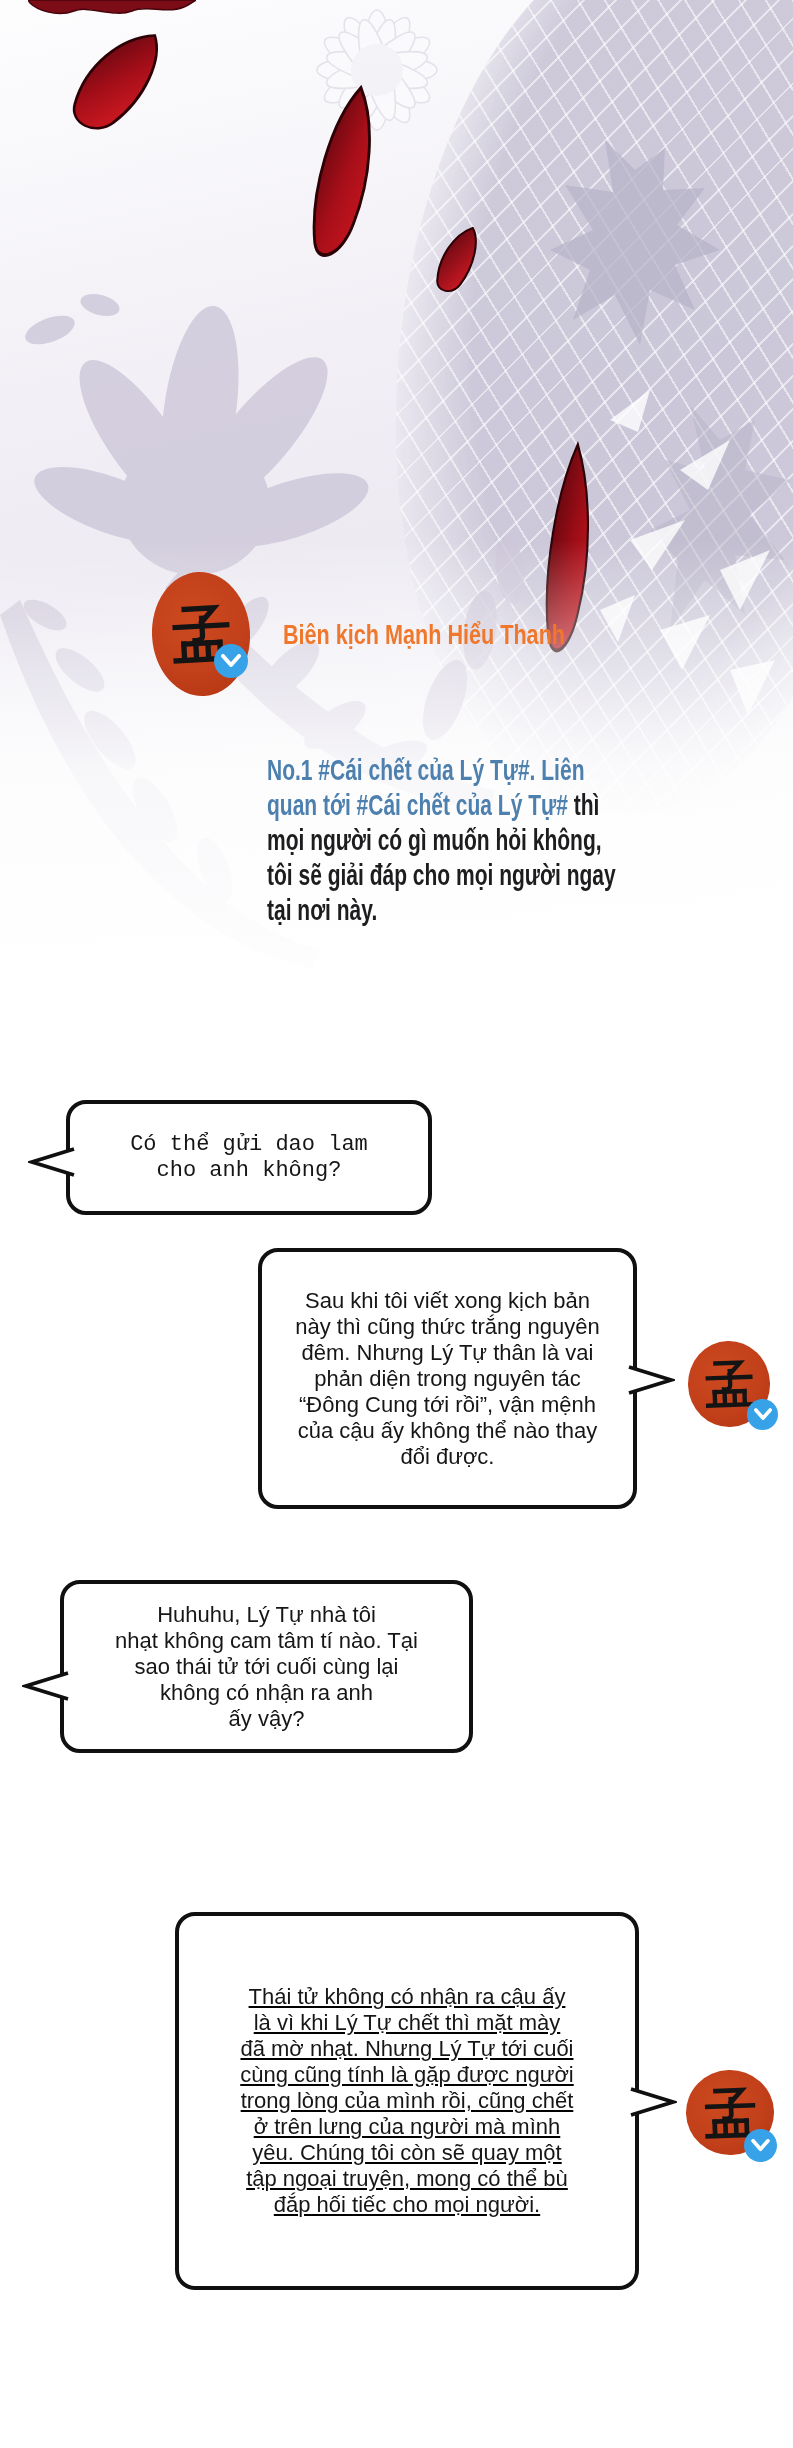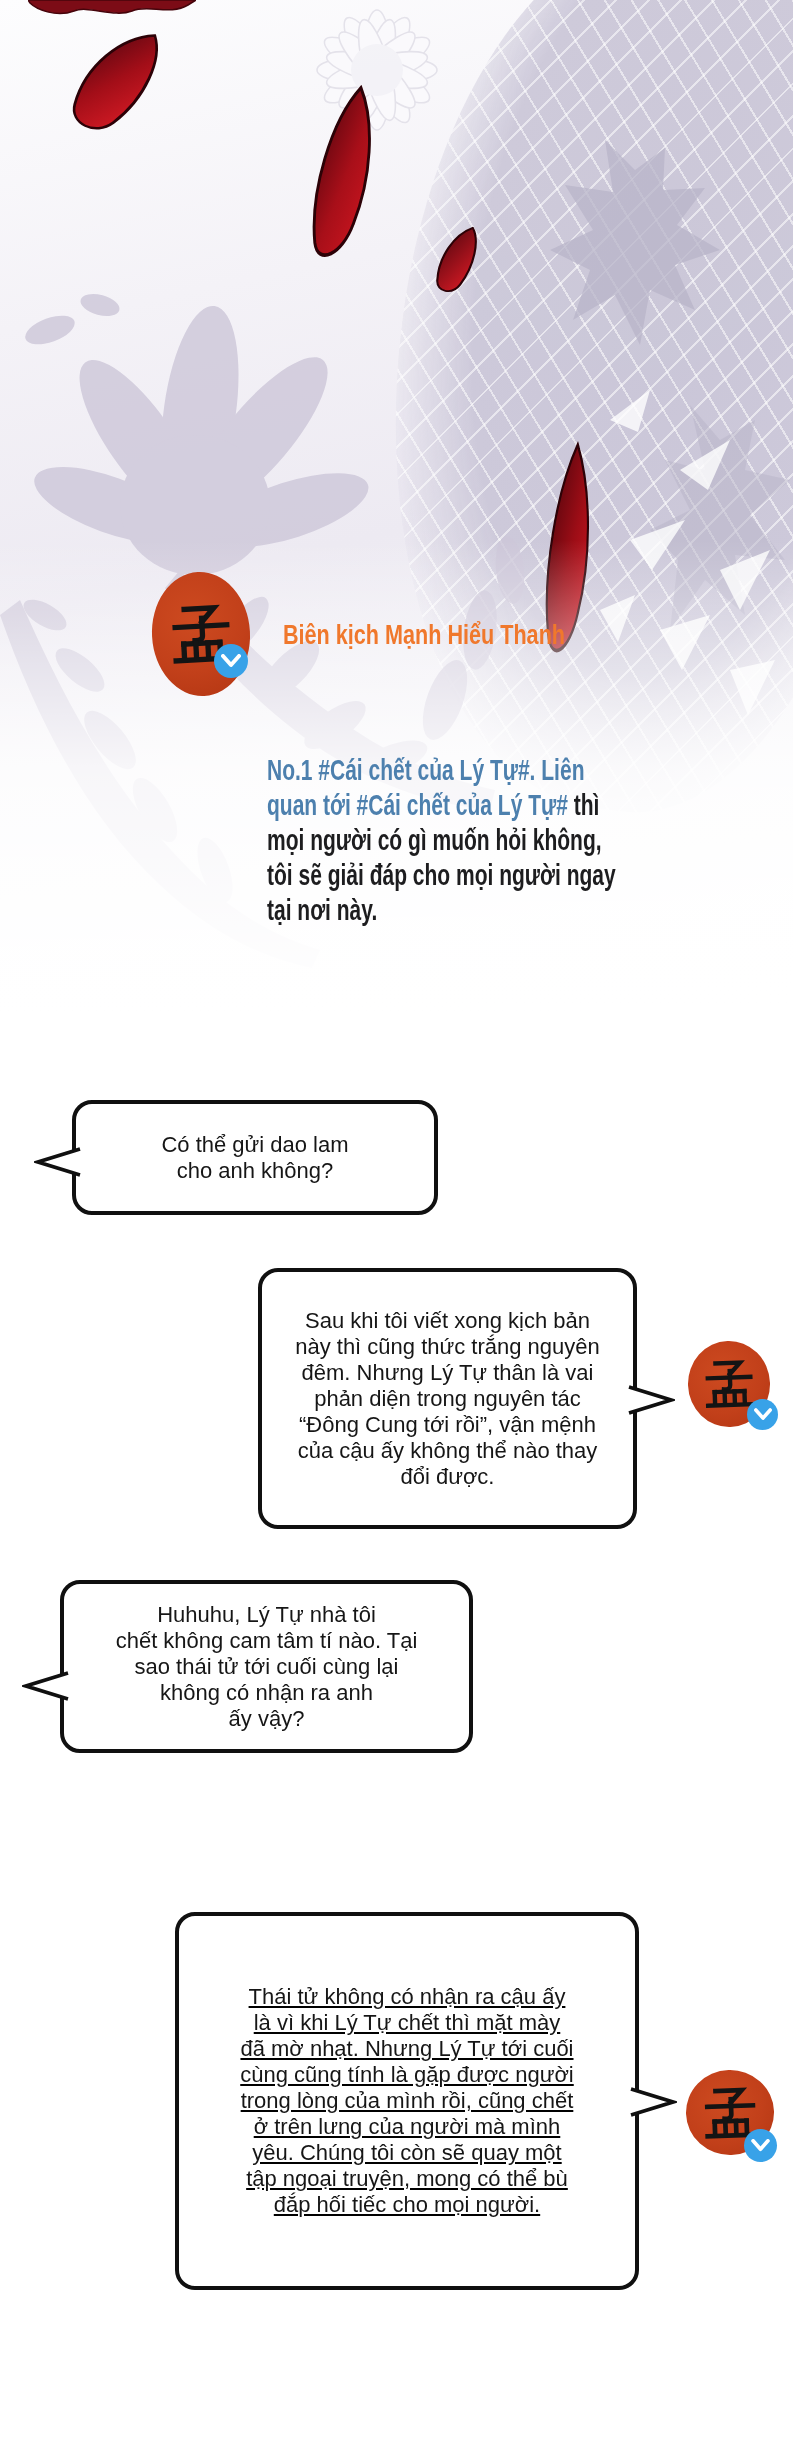--- a/index.html
+++ b/index.html
@@ -42,22 +42,22 @@
     transform:scaleX(.8);transform-origin:left top;letter-spacing:0px;}
   .post-text{position:absolute;left:267px;top:752px;width:560px;z-index:5;
     font-size:30px;font-weight:bold;line-height:35px;white-space:pre-line;
     transform:scaleX(.7);transform-origin:left top;}
   .seg-blue{color:#4d80ae;}
   .seg-black{color:#1d1d1f;}
   
   .bubble{position:absolute;background:#ffffff;border:4px solid #101010;border-radius:20px;
     box-sizing:border-box;display:flex;align-items:center;justify-content:center;z-index:4;}
   .bubble-text{font-size:22px;line-height:26px;color:#161616;text-align:center;white-space:pre-line;}
-  .b1{left:72px;top:1100px;width:366px;height:115px;}
-  .b2{left:258px;top:1248px;width:379px;height:261px;margin-top:20px;}
+  .b1{left:66px;top:1100px;width:366px;height:115px;font-family:Liberation Mono, monospace;}
+  .b2{left:258px;top:1248px;width:379px;height:261px;}
   .b3{left:60px;top:1580px;width:413px;height:173px;}
   .b4{left:175px;top:1912px;width:464px;height:378px;text-decoration:underline;}
   .tail{position:absolute;width:48px;height:32px;}
   .tail-left{left:-42px;}
   .tail-right{right:-42px;}
   .t1{top:42px;}  .t2{top:112px;}  .t3{top:86px;}  .t4{top:170px;}
 </style>
 </head>
 <body>
 
@@ -239,21 +239,21 @@
     </svg>
   </div>
   <div class="badge badge-2">
     <svg width="18" height="13" viewBox="0 0 20 14">
         <polyline points="2,2 10,11 18,2" fill="none" stroke="#ffffff" stroke-width="4" stroke-linecap="round" stroke-linejoin="round"></polyline>
       </svg>
   </div>
 
   <div class="bubble b3">
     <span class="bubble-text">Huhuhu, Lý Tự nhà tôi
-chết không cam tâm tí nào. Tại
+nhạt không cam tâm tí nào. Tại
 sao thái tử tới cuối cùng lại
 không có nhận ra anh
 ấy vậy?</span>
     <svg class="tail tail-left t3" viewBox="0 0 48 32">
       <path d="M46 3 L4 16 L46 29 Z" fill="#ffffff"></path>
       <path d="M46 3 L4 16 L46 29" fill="none" stroke="#101010" stroke-width="3.6"></path>
     </svg>
   </div>
 
   <div class="bubble b4">

